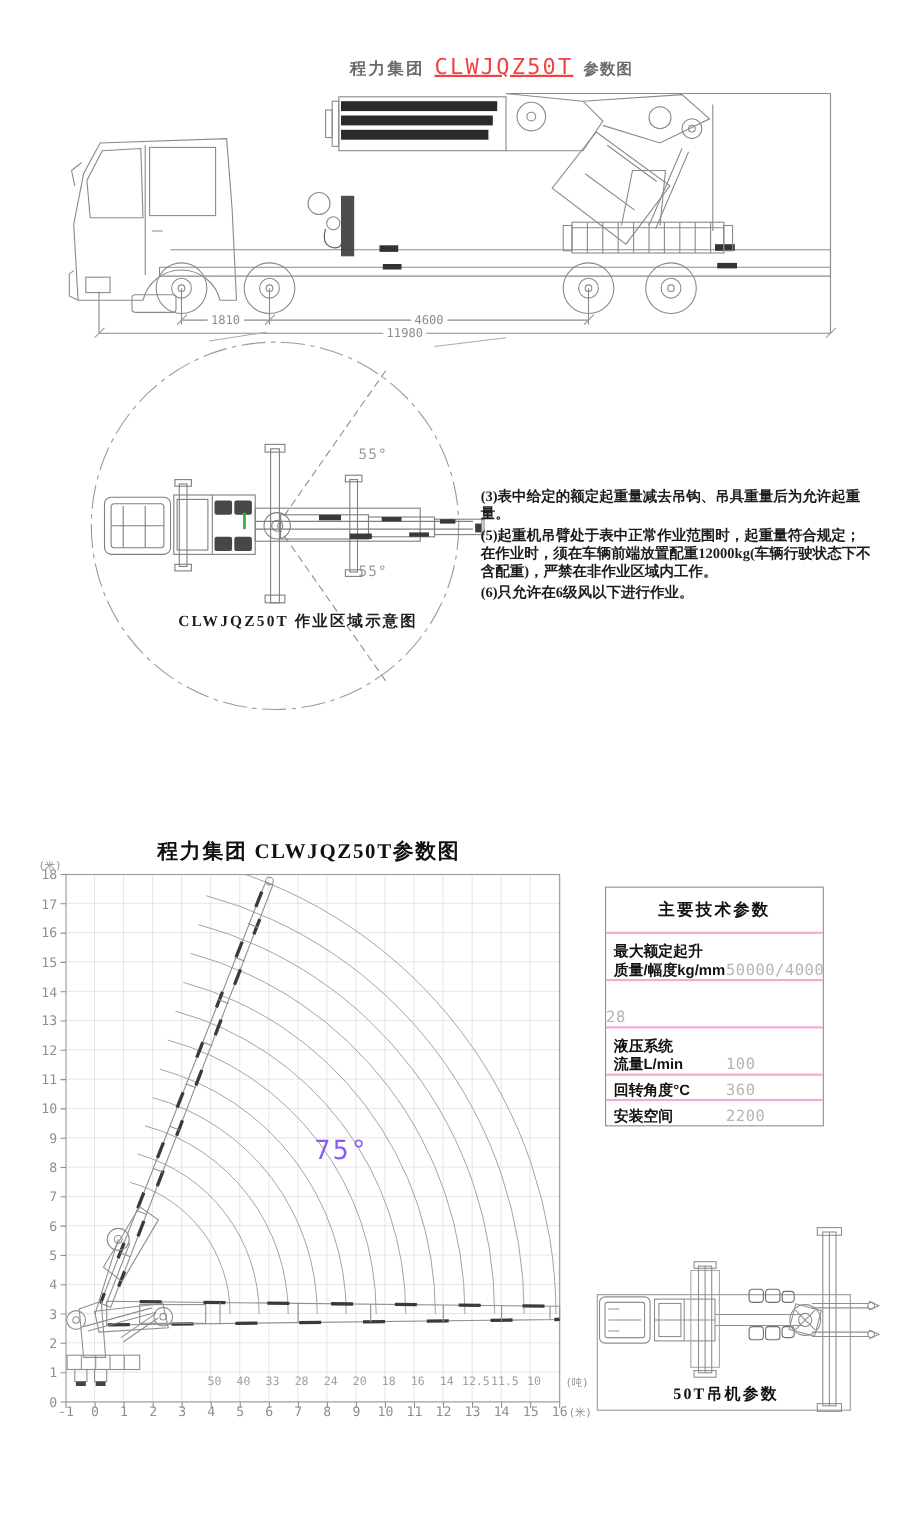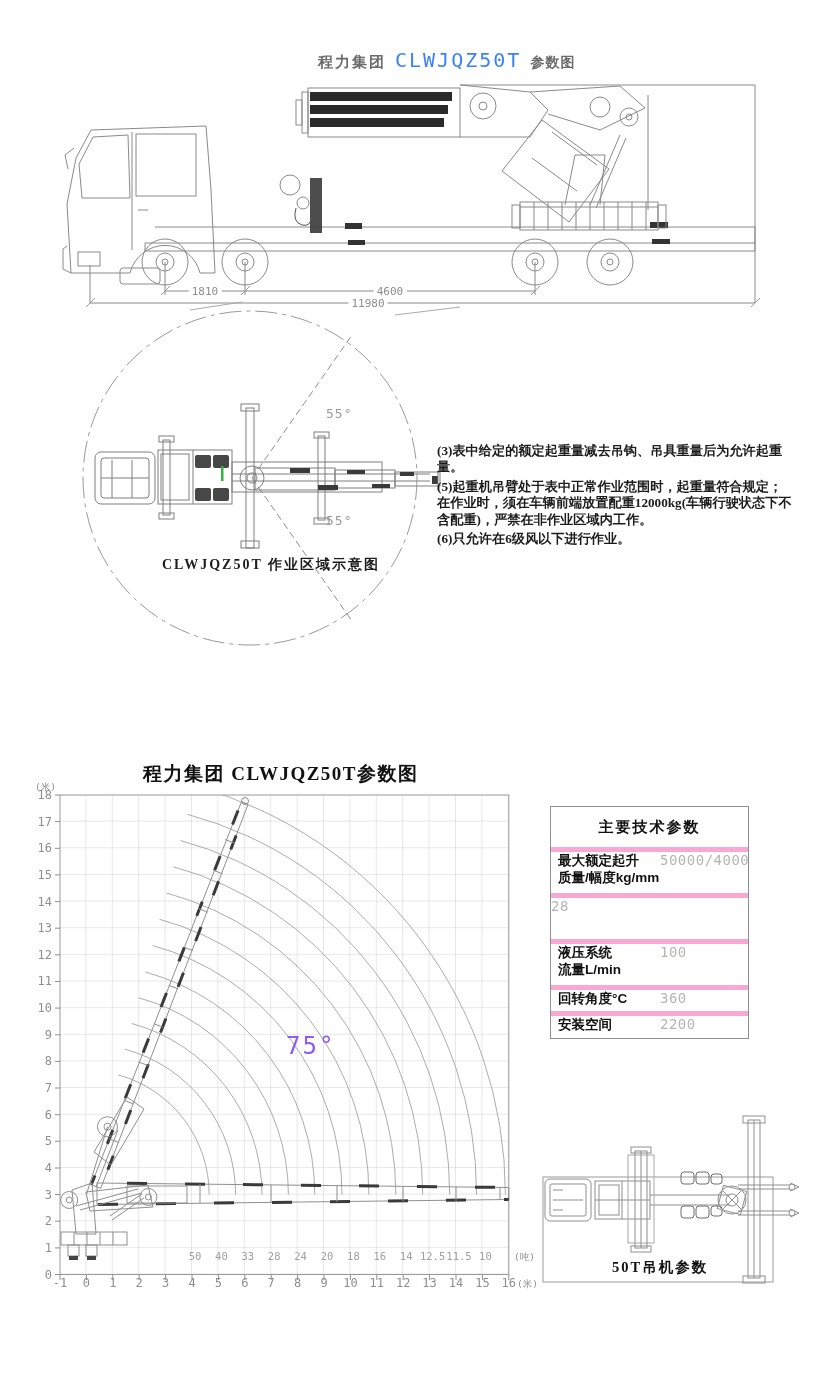--- a/index.html
+++ b/index.html
@@ -7,21 +7,21 @@
     position:relative;width:820px;height:1376px;background:#ffffff;
     font-family:"Liberation Sans",sans-serif;overflow:hidden;
     --ux:26.4px;--uy:26.64px;
   }
   .abs{position:absolute;}
   svg{position:absolute;overflow:visible;}
 
   
   .top-title{left:318px;top:48px;display:flex;align-items:baseline;gap:9px;white-space:nowrap;}
   .top-title .brand{font:600 15px "Liberation Serif","DejaVu Serif",serif;color:#6b6b6b;letter-spacing:2px;}
-  .top-title .model{font:20px "DejaVu Sans Mono",monospace;color:#3b82f6;letter-spacing:2px;}
+  .top-title .model{font:20px "DejaVu Sans Mono",monospace;color:#ef4444;letter-spacing:2px;text-decoration:underline;}
   .top-title .suffix{font:600 14px "Liberation Serif","DejaVu Serif",serif;color:#6b6b6b;letter-spacing:1px;}
 
   
   .dim{transform:translate(-50%,-50%);background:#fff;padding:0 3px;
        font:11px "DejaVu Sans Mono",monospace;color:#8d8d8d;white-space:nowrap;}
 
   
   .angle-label{font:13px "DejaVu Sans Mono",monospace;color:#9b9b9b;letter-spacing:1px;}
   .work-caption{font:700 14px "Liberation Serif","DejaVu Serif",serif;color:#1d1d1d;letter-spacing:2px;white-space:nowrap;}
 
@@ -39,21 +39,21 @@
          font:12px "DejaVu Sans Mono",monospace;color:#8f8f8f;}
   .load{position:absolute;top:1250px;left:calc(195px + var(--i)*var(--ux));transform:translateX(-50%);
         font:10.5px "DejaVu Sans Mono",monospace;color:#a0a0a0;}
   .unit{font:9.5px "DejaVu Sans Mono",monospace;color:#8f8f8f;white-space:nowrap;}
   .angle75{left:286px;top:1032px;font:24px "DejaVu Sans Mono",monospace;color:#8b5cf6;letter-spacing:2px;}
 
   
   .ptable{left:550px;top:806px;width:199px;border:1px solid #8f8f8f;background:#fff;box-sizing:border-box;}
   .thead{height:40px;display:flex;align-items:center;justify-content:center;
          font:700 15px "Liberation Sans",sans-serif;color:#111;letter-spacing:2px;}
-  .trow{display:flex;border-top:5px solid #f9a8d4;align-items:flex-start;}
+  .trow{display:flex;border-top:2px solid #f9a8d4;align-items:flex-end;}
   .trow:nth-child(1),.trow:nth-child(2),.trow:nth-child(3){height:41px;}
   .trow:nth-child(4){height:21px;}
   .trow:nth-child(5){height:22px;}
   .tlabel{flex:1;padding-left:7px;display:flex;flex-direction:column;justify-content:center;}
   .tlabel span{display:block;font:700 13.5px/17px "Liberation Sans",sans-serif;color:#111;}
   .tvalue{width:88px;font:14px "DejaVu Sans Mono",monospace;color:#b5b5b5;letter-spacing:0.5px;}
 
   
   .bottom-caption{left:612px;top:1258px;font:700 14.5px "Liberation Serif","DejaVu Serif",serif;
                   color:#111;letter-spacing:2px;white-space:nowrap;}

